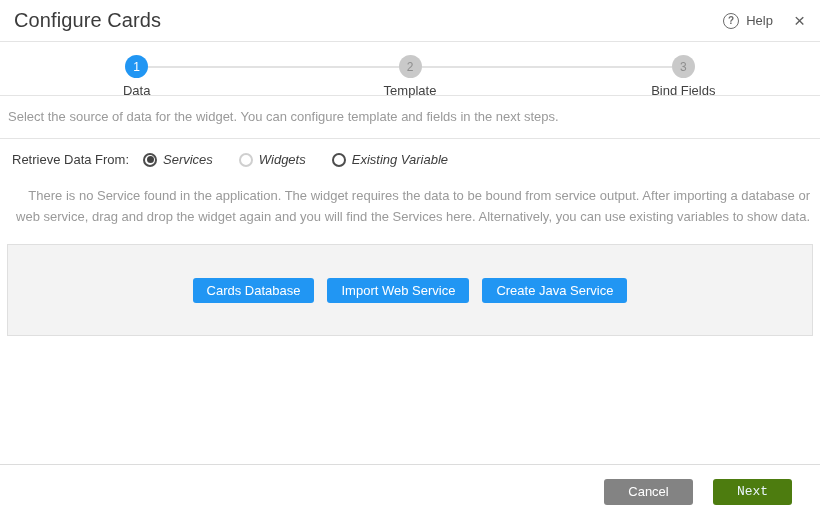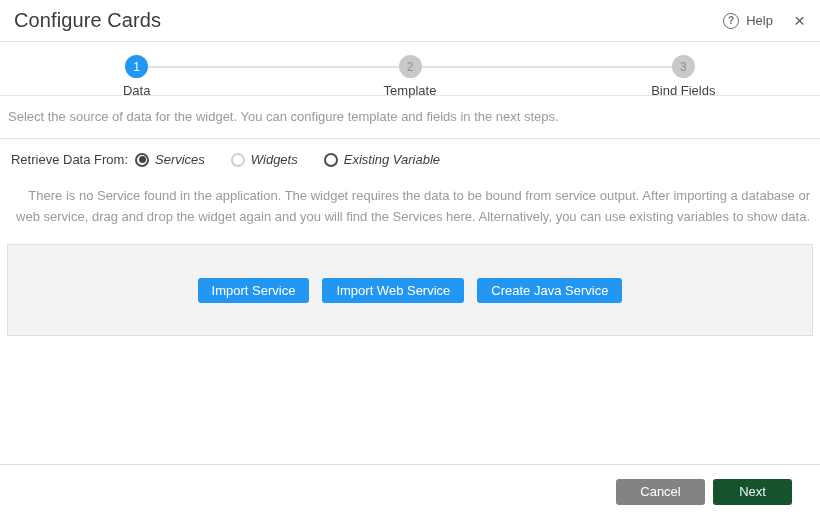--- a/index.html
+++ b/index.html
@@ -54,22 +54,22 @@
   .description {
     flex: 0 0 auto;
     padding: 13px 10px 14px 8px;
     font-size: 13px; color: #9a9a9a;
     border-bottom: 1px solid #e4e4e4;
   }
 
   
   .retrieve-row {
     display: flex; align-items: center;
-    padding: 13px 8px 0 4px;
-    font-size: 13px; color: #3d3d3d; text-align: center;
+    padding: 13px 8px 0 12px;
+    font-size: 13px; color: #3d3d3d;
   }
   .retrieve-label { width: 131px; flex: 0 0 131px; }
   .radio-group { display: flex; align-items: center; font-style: italic; }
   .radio-option { display: flex; align-items: center; margin-right: 26px; cursor: pointer; }
   .radio-circle {
     width: 14px; height: 14px; border-radius: 50%;
     border: 2px solid #4d4d4d; margin-right: 6px;
     display: flex; align-items: center; justify-content: center;
     background: #fff;
   }
@@ -105,33 +105,33 @@
   }
 
   .spacer { flex: 1 1 auto; }
 
   
   .footer {
     flex: 0 0 60px; height: 60px;
     border-top: 1px solid #dcdcdc;
     display: flex; align-items: center; justify-content: flex-end;
     padding-right: 28px; padding-bottom: 6px;
-    gap: 8px;
+    gap: 20px;
   }
   .btn-cancel {
     width: 89px; height: 26px;
     background: #838383; color: #ffffff;
     border: none; border-radius: 3px;
     font-size: 13px; font-family: inherit; cursor: pointer;
   }
   .btn-next {
     width: 79px; height: 26px;
-    background: #14532d; color: #eaf5fc;
+    background: #4d7c0f; color: #eaf5fc;
     border: none; border-radius: 3px;
-    font-size: 13px; font-family: Liberation Sans, sans-serif; cursor: default;
+    font-size: 13px; font-family: Liberation Mono, monospace; cursor: default;
   }
 </style>
 </head>
 <body>
 
 <div class="dialog">
 
   <div class="header">
     <div class="title">Configure Cards</div>
     <div class="header-right">
@@ -186,21 +186,21 @@
       <div class="radio-option">
         <span class="radio-circle"></span>
         <span class="radio-text">Existing Variable</span>
       </div>
     </div>
   </div>
 
   <div class="info-text">There is no Service found in the application. The widget requires the data to be bound from service output. After importing a database or web service, drag and drop the widget again and you will find the Services here. Alternatively, you can use existing variables to show data.</div>
 
   <div class="actions-panel">
-    <button class="btn-blue">Import Service</button>
+    <button class="btn-blue">Cards Database</button>
     <button class="btn-blue">Import Web Service</button>
     <button class="btn-blue">Create Java Service</button>
   </div>
 
   <div class="spacer"></div>
 
   <div class="footer">
     <button class="btn-cancel">Cancel</button>
     <button class="btn-next" disabled="">Next</button>
   </div>

